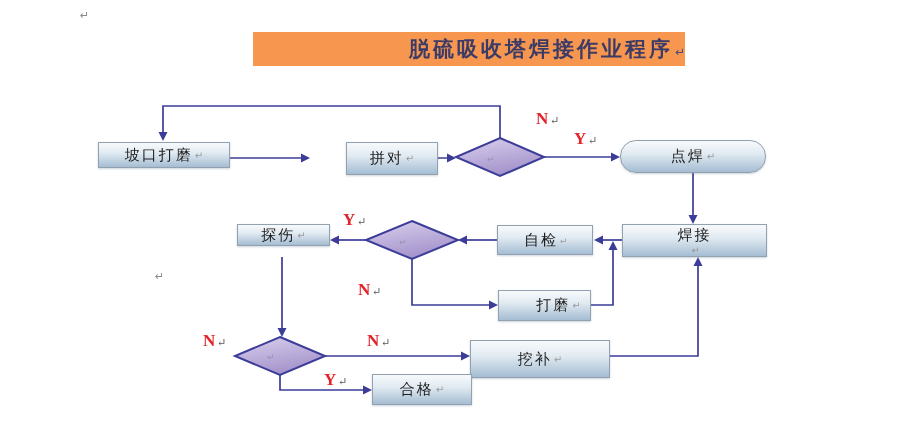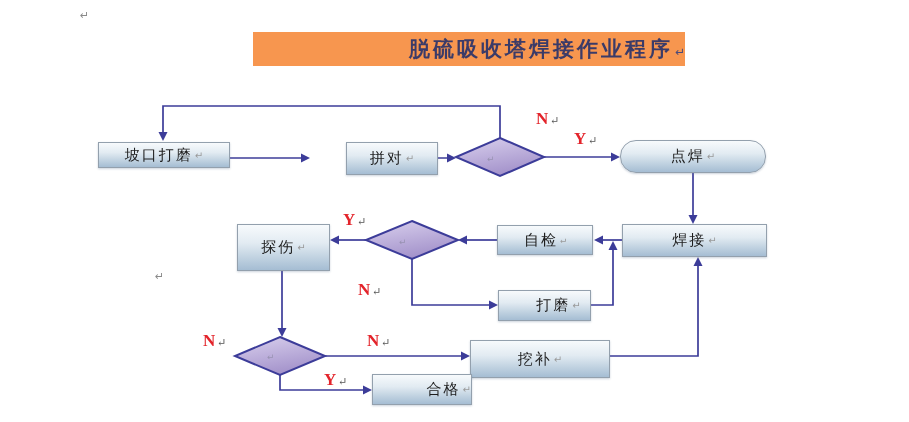--- a/index.html
+++ b/index.html
@@ -99,41 +99,41 @@
       <span class="ret">↵</span>
     </div>
   <div class="node" style="left:310px;top:142px;width:92px;height:33px;margin-left:36px;">
       <span>拼对</span>
       <span class="ret">↵</span>
     </div>
   <div class="node" style="left:620px;top:140px;width:146px;height:33px;border-radius:16px;">
       <span>点焊</span>
       <span class="ret">↵</span>
     </div>
-  <div class="node" style="left:622px;top:224px;width:145px;height:33px;">
+  <div class="node" style="left:622px;top:224px;width:145px;height:33px;flex-direction:column;">
       <span>焊接</span>
       <span class="ret">↵</span>
     </div>
   <div class="node" style="left:497px;top:225px;width:96px;height:30px;font-family:Liberation Mono, monospace;">
       <span>自检</span>
       <span class="ret">↵</span>
     </div>
-  <div class="node" style="left:237px;top:224px;width:93px;height:47px;">
+  <div class="node" style="left:237px;top:224px;width:93px;height:22px;">
       <span>探伤</span>
       <span class="ret">↵</span>
     </div>
   <div class="node" style="left:498px;top:290px;width:93px;height:31px;padding-left:28px;">
       <span>打磨</span>
       <span class="ret">↵</span>
     </div>
   <div class="node" style="left:470px;top:340px;width:140px;height:38px;">
       <span>挖补</span>
       <span class="ret">↵</span>
     </div>
-  <div class="node" style="left:372px;top:374px;width:100px;height:31px;justify-content:flex-end;">
+  <div class="node" style="left:372px;top:374px;width:100px;height:31px;">
       <span>合格</span>
       <span class="ret">↵</span>
     </div>
 
   <span class="branch" style="left:536px;top:110px;"><span>N</span><span class="ret">↵</span></span>
   <span class="branch" style="left:574px;top:130px;"><span>Y</span><span class="ret">↵</span></span>
   <span class="branch" style="left:343px;top:211px;"><span>Y</span><span class="ret">↵</span></span>
   <span class="branch" style="left:358px;top:281px;"><span>N</span><span class="ret">↵</span></span>
   <span class="branch" style="left:203px;top:332px;"><span>N</span><span class="ret">↵</span></span>
   <span class="branch" style="left:367px;top:332px;"><span>N</span><span class="ret">↵</span></span>

